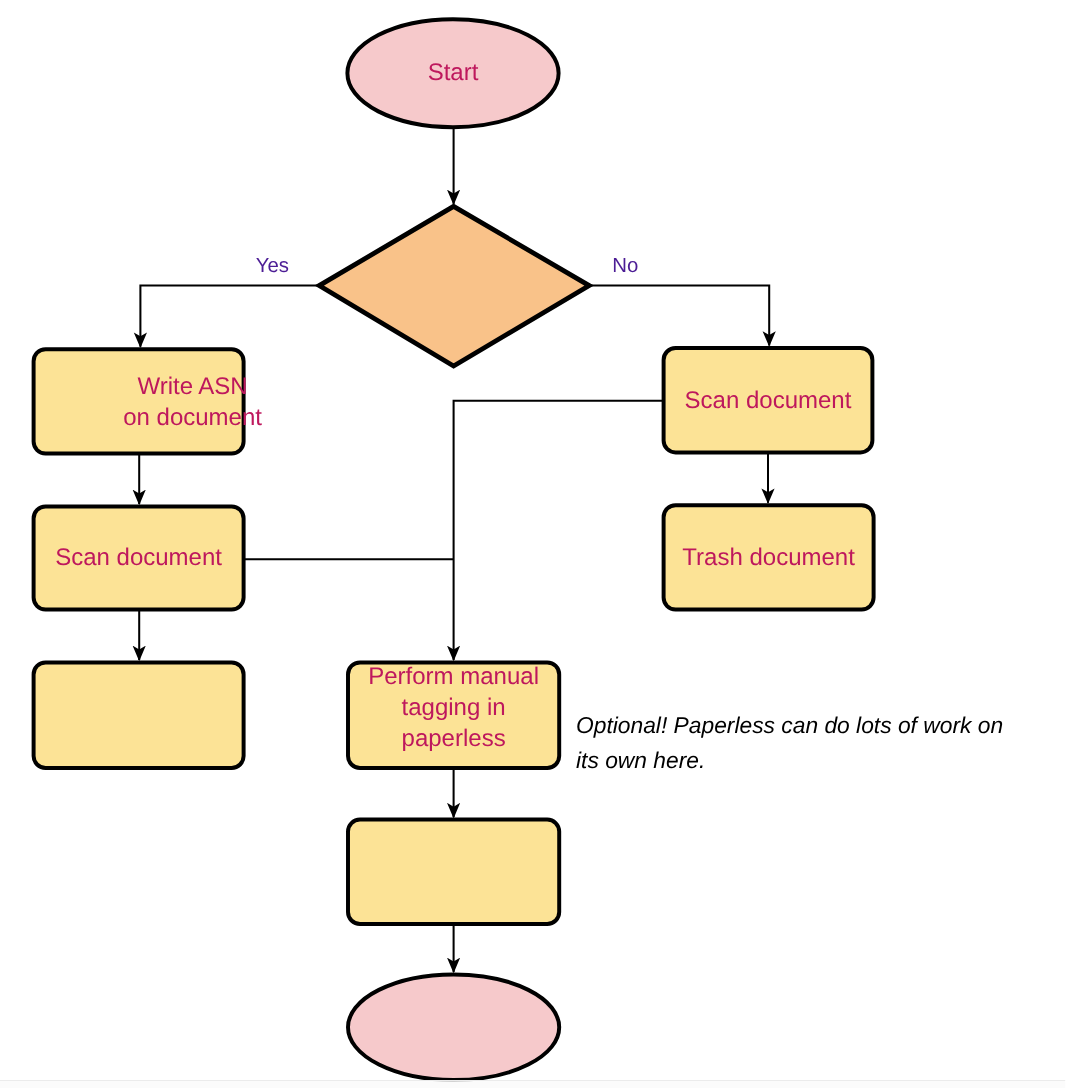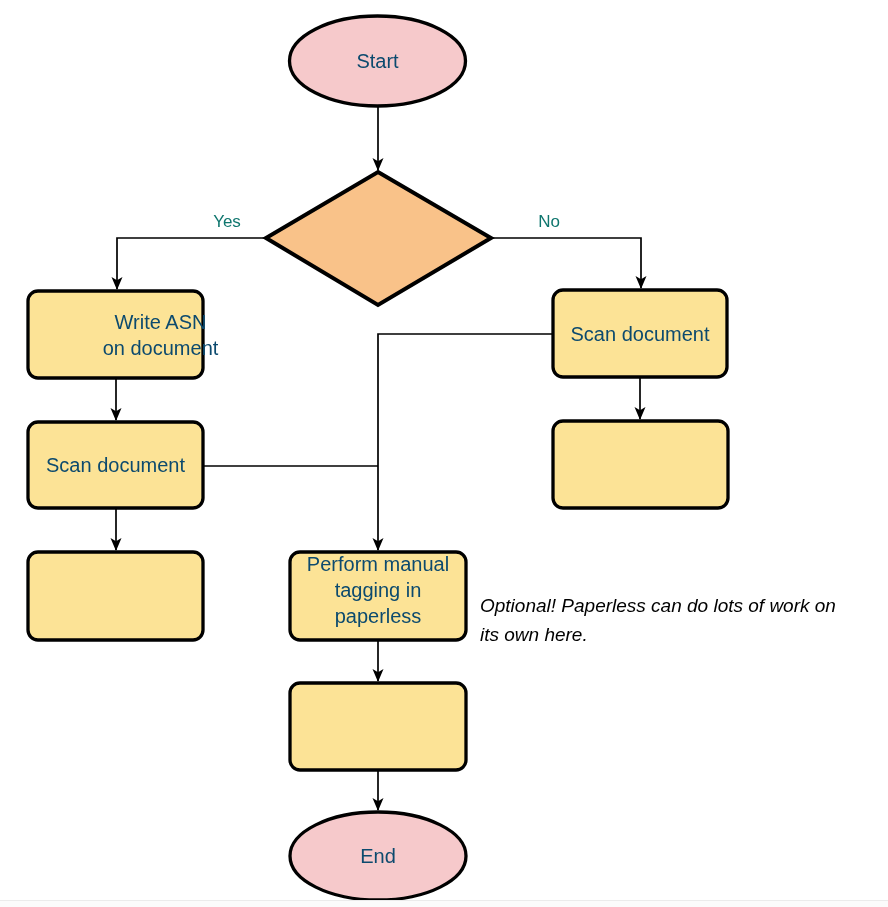--- a/index.html
+++ b/index.html
@@ -21,31 +21,31 @@
     top: 0;
   }
   .node-label {
     position: absolute;
     display: flex;
     align-items: center;
     justify-content: center;
     text-align: center;
     font-size: 20px;
     line-height: 26px;
-    color: #0c4a6e;
+    color: #be185d;
     white-space: pre-line;
     pointer-events: none;
   }
   .edge-label {
     position: absolute;
     display: flex;
     align-items: center;
     justify-content: center;
     font-size: 17px;
-    color: #0f766e;
+    color: #4c1d95;
     pointer-events: none;
   }
   .annotation {
     position: absolute;
     left: 480px;
     top: 591px;
     width: 412px;
     font-size: 19px;
     line-height: 29px;
     font-style: italic;
@@ -119,31 +119,31 @@
 
 
   <div class="node-label" style="left:28px; top:291px; width:175px; height:87px;padding-left:45px;">Write ASN
 on document</div>
 
   <div class="node-label" style="left:28px; top:422px; width:175px; height:86px;">Scan document</div>
 
 
   <div class="node-label" style="left:553px; top:290px; width:174px; height:87px;">Scan document</div>
 
+  <div class="node-label" style="left:553px; top:421px; width:175px; height:87px;">Trash document</div>
 
   <div class="node-label" style="left:290px; top:552px; width:176px; height:76px;">Perform manual
 tagging in
 paperless</div>
 
 
-  <div class="node-label" style="left:290px; top:812px; width:176px; height:88px;">End</div>
 
   <div class="edge-label" style="left:202px; top:210px; width:50px; height:24px;">Yes</div>
 
-  <div class="edge-label" style="left:524px; top:210px; width:50px; height:24px;">No</div>
+  <div class="edge-label" style="left:496px; top:210px; width:50px; height:24px;">No</div>
 
   <div class="annotation">Optional! Paperless can do lots of work on
 its own here.</div>
 
   <div class="bottom-divider"></div>
   <div class="bottom-strip"></div>
 
 </div>
 
 </body></html>

